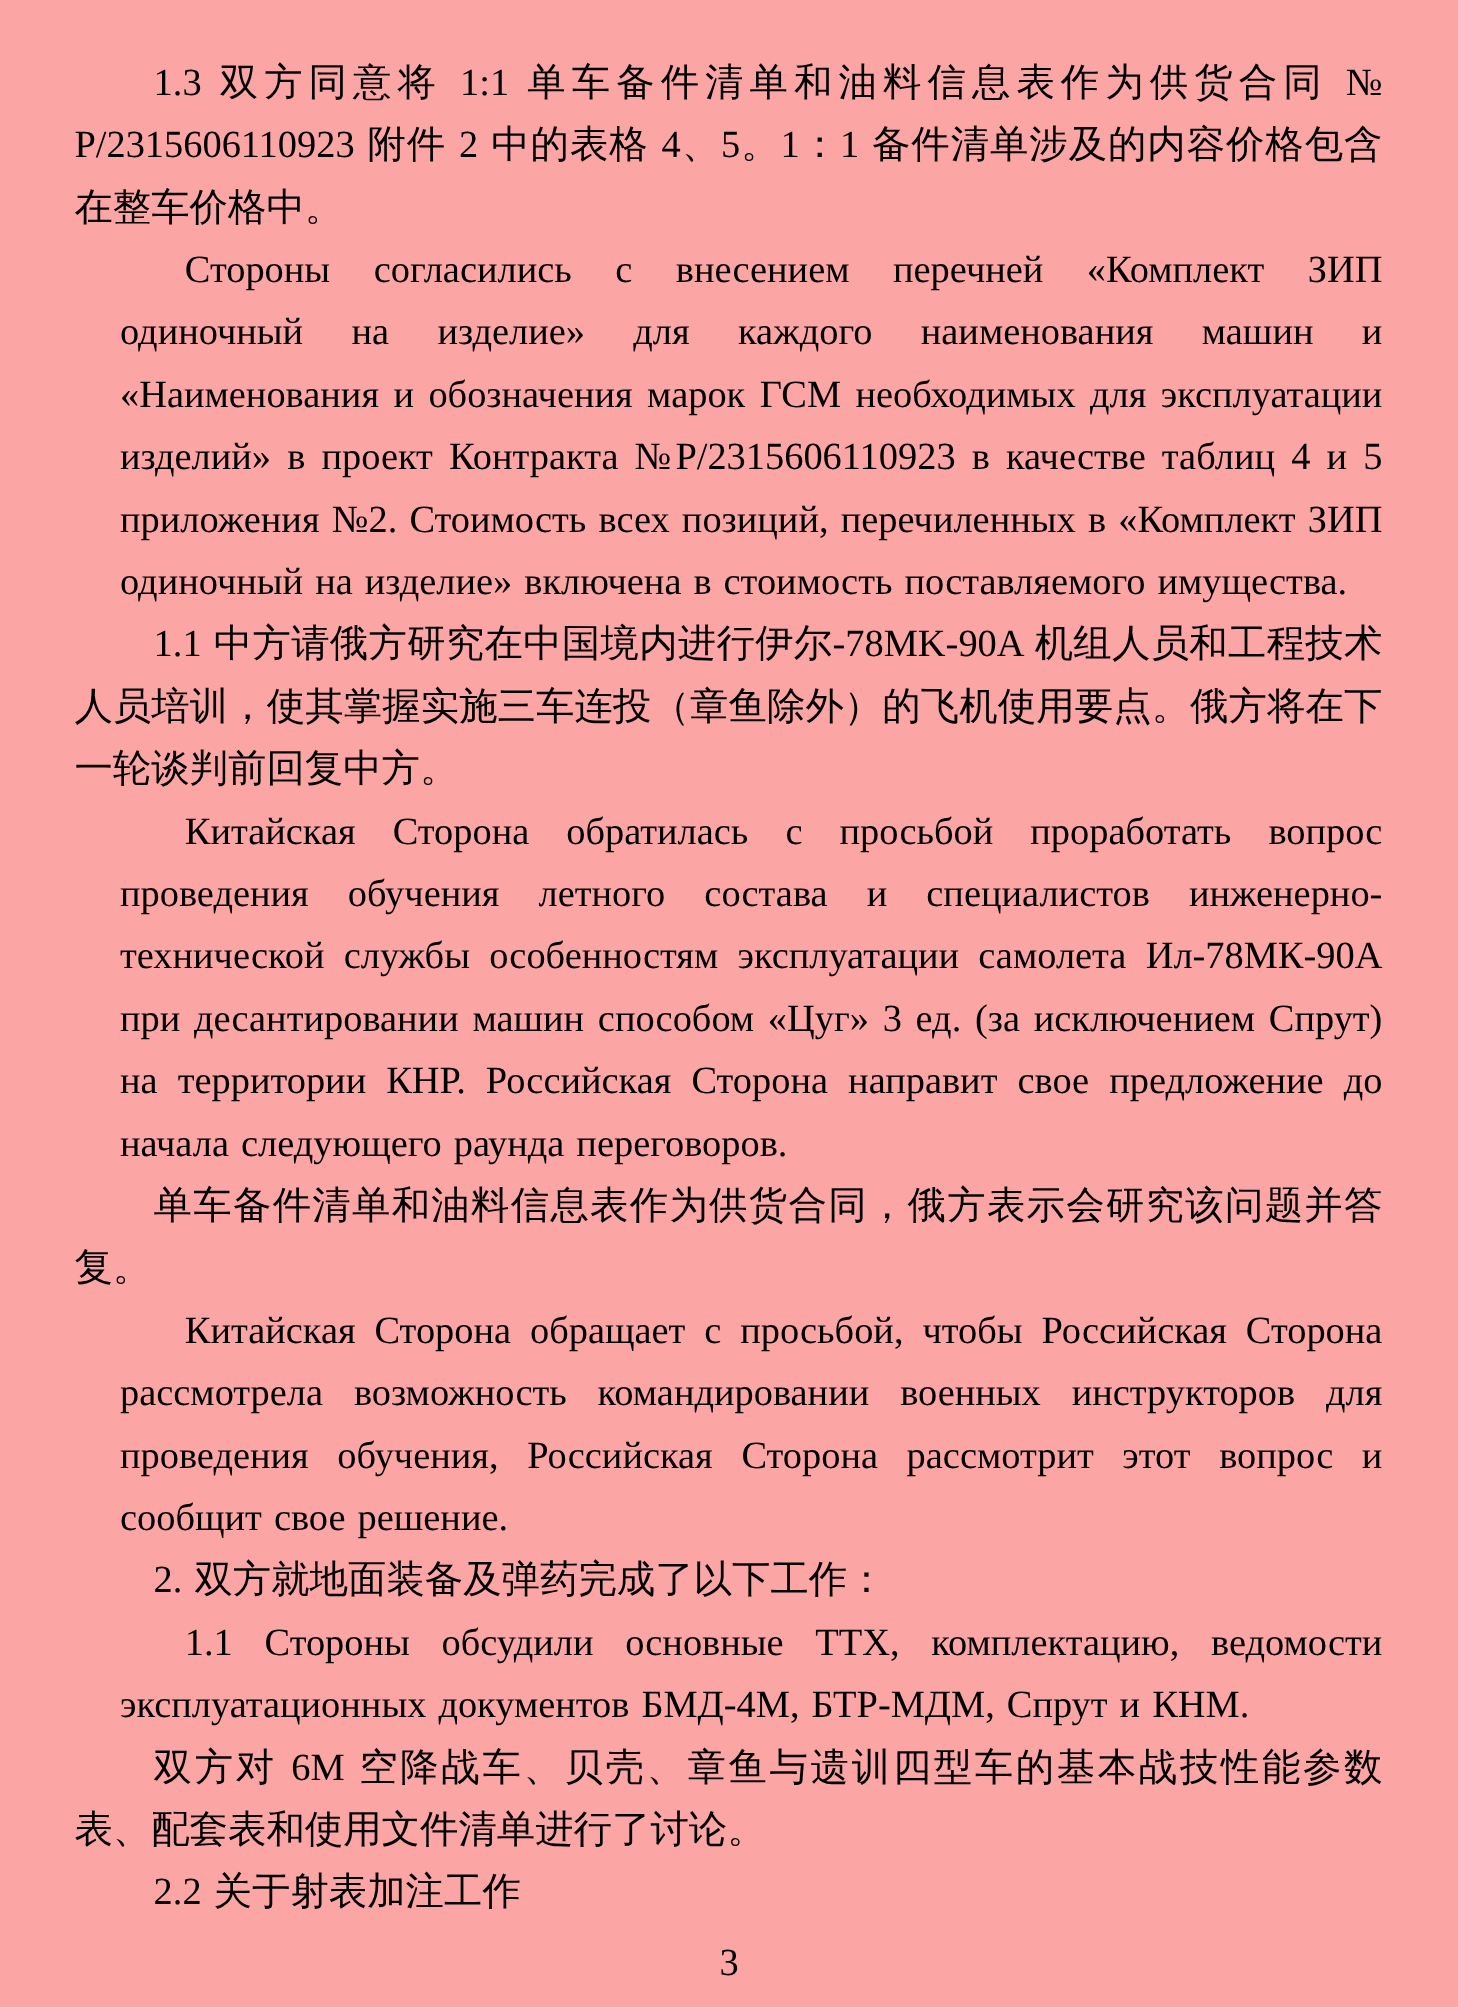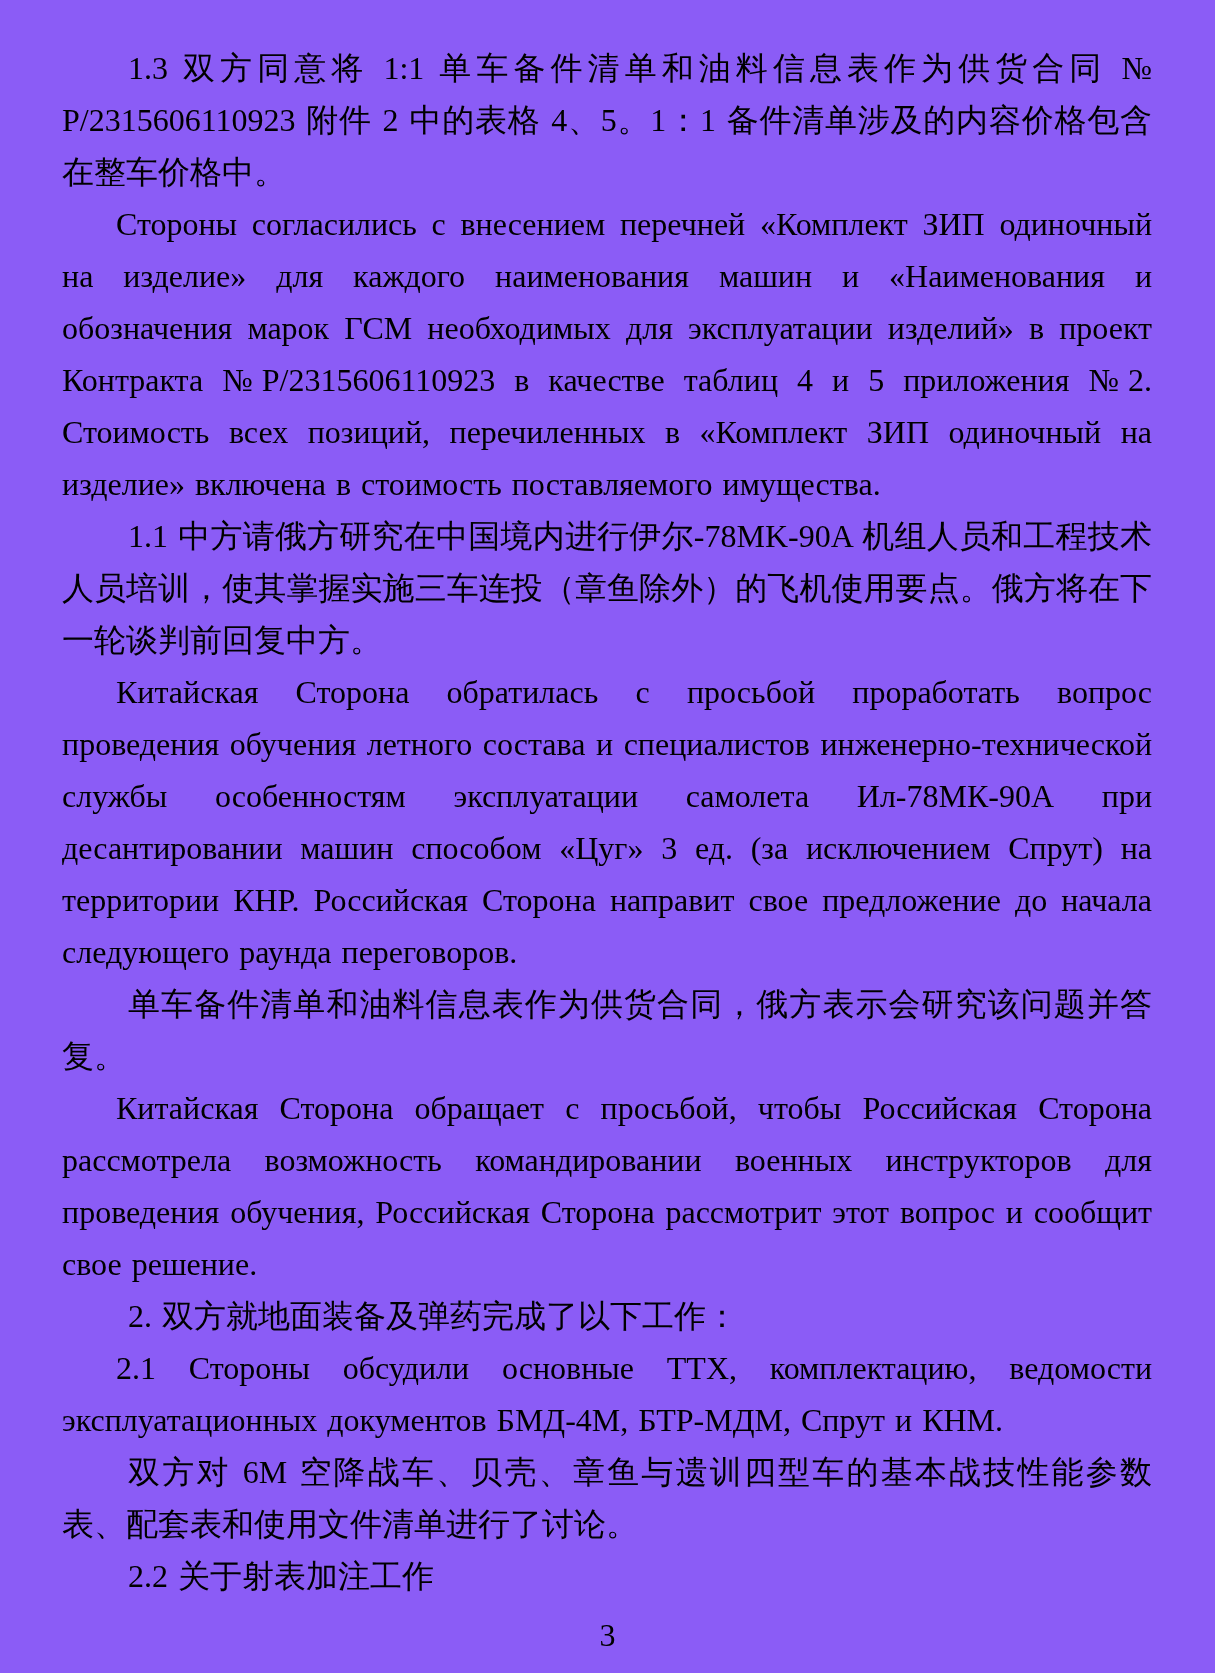--- a/index.html
+++ b/index.html
@@ -4,41 +4,42 @@
 <style>
   html, body {
     margin: 0;
     padding: 0;
     background: #ffffff;
   }
   .page {
     position: relative;
     width: 1215px;
     height: 1673px;
-    background: #8b5cf6;
+    background: #fca5a5;
     box-sizing: border-box;
     padding: 42px 63px 0 62px;
     color: #000000;
     font-family: "Liberation Serif", "DejaVu Serif", serif;
     font-size: 32px;
     line-height: 52px;
     overflow: hidden;
   }
   .content p {
     margin: 0;
     padding: 0;
     text-align: justify;
     word-spacing: 2px;
   }
   .content p.zh {
     text-indent: 66px;
     font-family: "Liberation Serif", "DejaVu Serif", serif;
   }
   .content p.ru {
     text-indent: 54px;
+    margin-left: 38px;
   }
   .footer {
     position: absolute;
     left: 0;
     bottom: 18px;
     width: 100%;
     text-align: center;
     font-size: 32px;
     line-height: 40px;
   }
@@ -48,18 +49,18 @@
 
 <div class="page">
   <div class="content">
       <p class="zh">1.3 双方同意将 1:1 单车备件清单和油料信息表作为供货合同 № P/2315606110923 附件 2 中的表格 4、5。1：1 备件清单涉及的内容价格包含在整车价格中。</p>
       <p class="ru">Стороны согласились с внесением перечней «Комплект ЗИП одиночный на изделие» для каждого наименования машин и «Наименования и обозначения марок ГСМ необходимых для эксплуатации изделий» в проект Контракта №Р/2315606110923 в качестве таблиц 4 и 5 приложения №2. Стоимость всех позиций, перечиленных в «Комплект ЗИП одиночный на изделие» включена в стоимость поставляемого имущества.</p>
       <p class="zh">1.1 中方请俄方研究在中国境内进行伊尔-78MK-90A 机组人员和工程技术人员培训，使其掌握实施三车连投（章鱼除外）的飞机使用要点。俄方将在下一轮谈判前回复中方。</p>
       <p class="ru">Китайская Сторона обратилась с просьбой проработать вопрос проведения обучения летного состава и специалистов инженерно-технической службы особенностям эксплуатации самолета Ил-78МК-90А при десантировании машин способом «Цуг» 3 ед. (за исключением Спрут) на территории КНР. Российская Сторона направит свое предложение до начала следующего раунда переговоров.</p>
       <p class="zh">单车备件清单和油料信息表作为供货合同，俄方表示会研究该问题并答复。</p>
       <p class="ru">Китайская Сторона обращает с просьбой, чтобы Российская Сторона рассмотрела возможность командировании военных инструкторов для проведения обучения, Российская Сторона рассмотрит этот вопрос и сообщит свое решение.</p>
       <p class="zh">2. 双方就地面装备及弹药完成了以下工作：</p>
-      <p class="ru">2.1  Стороны  обсудили  основные  ТТХ,  комплектацию,  ведомости эксплуатационных документов БМД-4М, БТР-МДМ, Спрут и КНМ.</p>
+      <p class="ru">1.1  Стороны  обсудили  основные  ТТХ,  комплектацию,  ведомости эксплуатационных документов БМД-4М, БТР-МДМ, Спрут и КНМ.</p>
       <p class="zh">双方对 6M 空降战车、贝壳、章鱼与遗训四型车的基本战技性能参数表、配套表和使用文件清单进行了讨论。</p>
       <p class="zh">2.2 关于射表加注工作</p>
     </div>
   <div class="footer">3</div>
 </div>
 
 </body></html>

